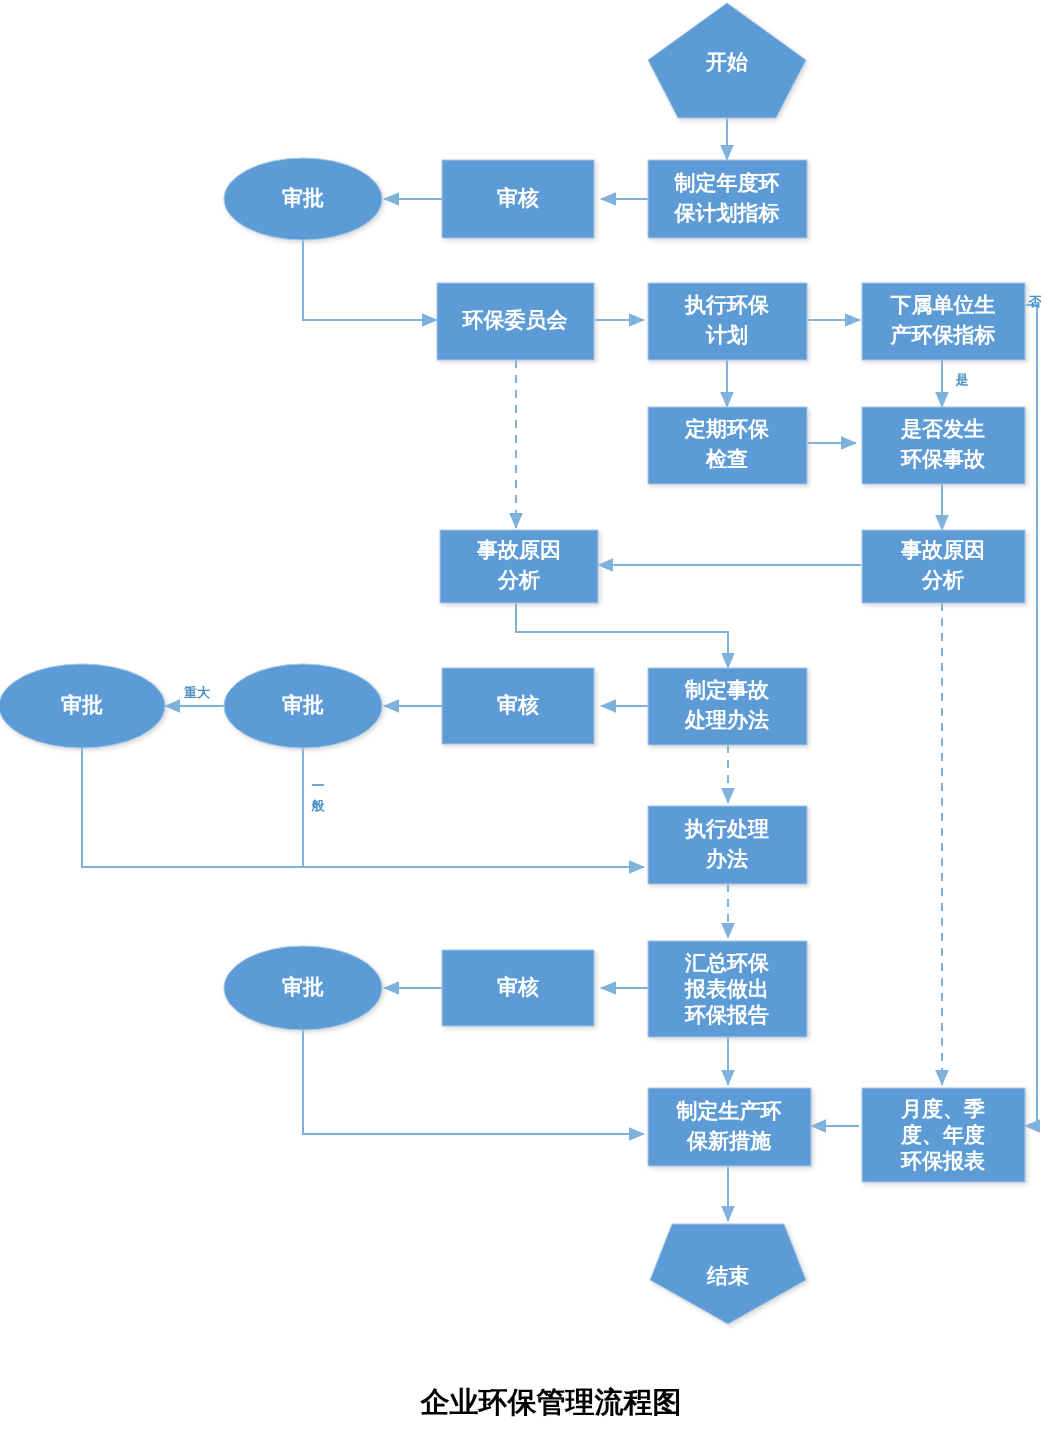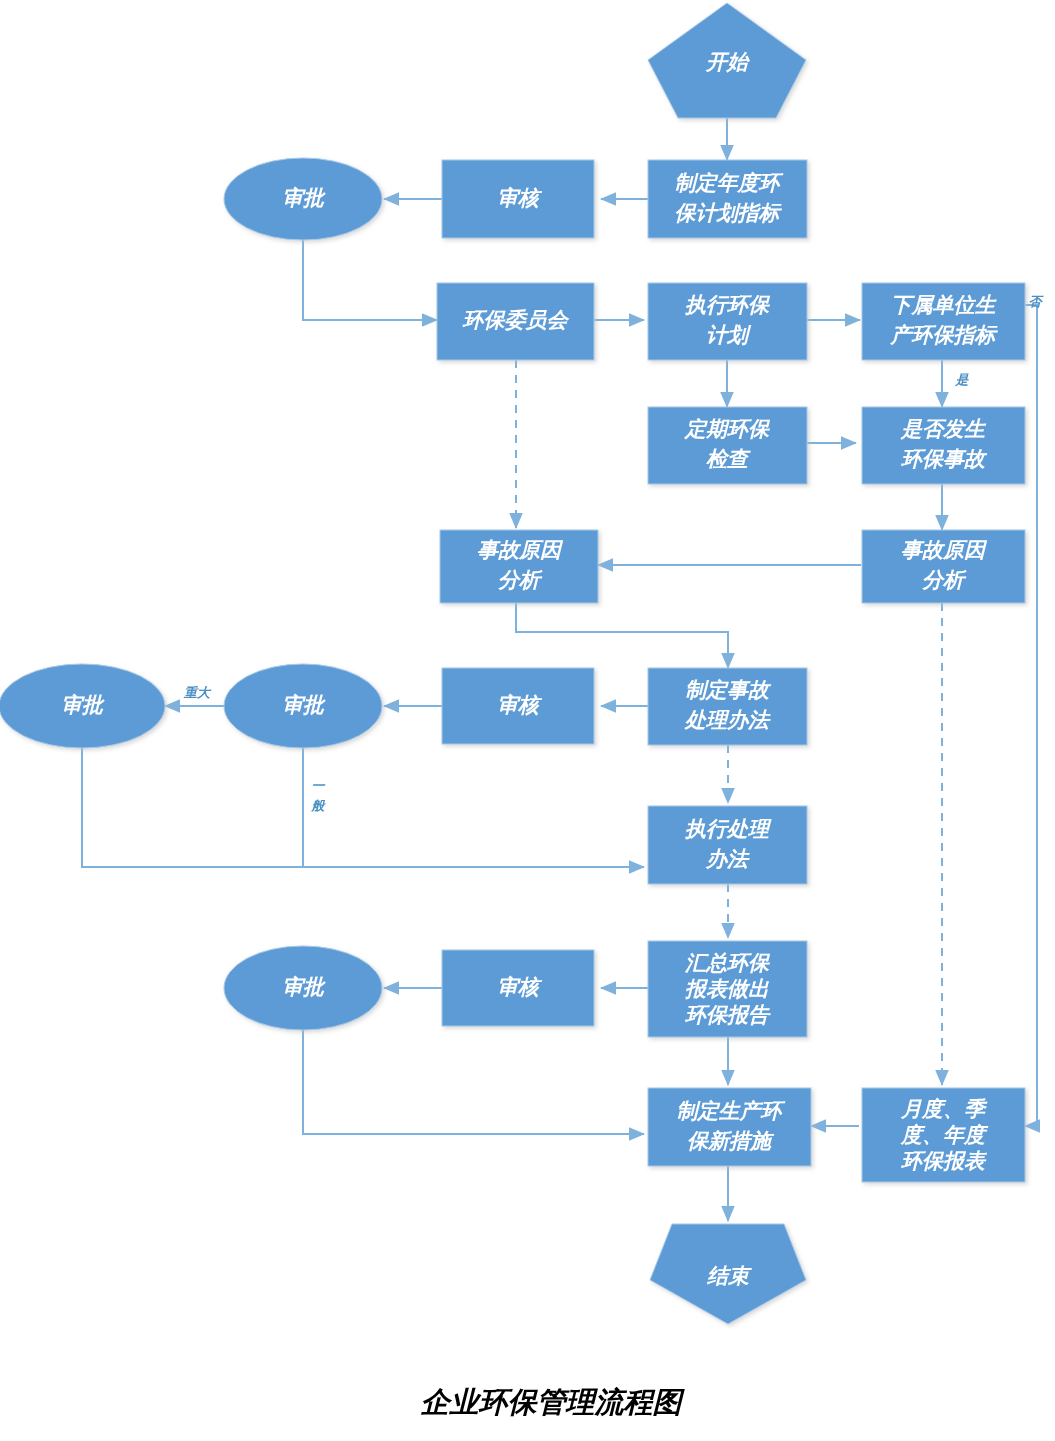--- a/index.html
+++ b/index.html
@@ -10,21 +10,20 @@
   body {
     width: 1055px;
     height: 1441px;
     font-family: "Liberation Sans", "DejaVu Sans", sans-serif;
     overflow: hidden;
   }
   #stage {
     position: relative;
     width: 970px;
     height: 1441px;
-    font-style: italic;
   }
   svg.flow {
     position: absolute;
     top: 0;
     left: 0;
     width: 1055px;
     height: 1441px;
   }
   .node-label {
     fill: #ffffff;

